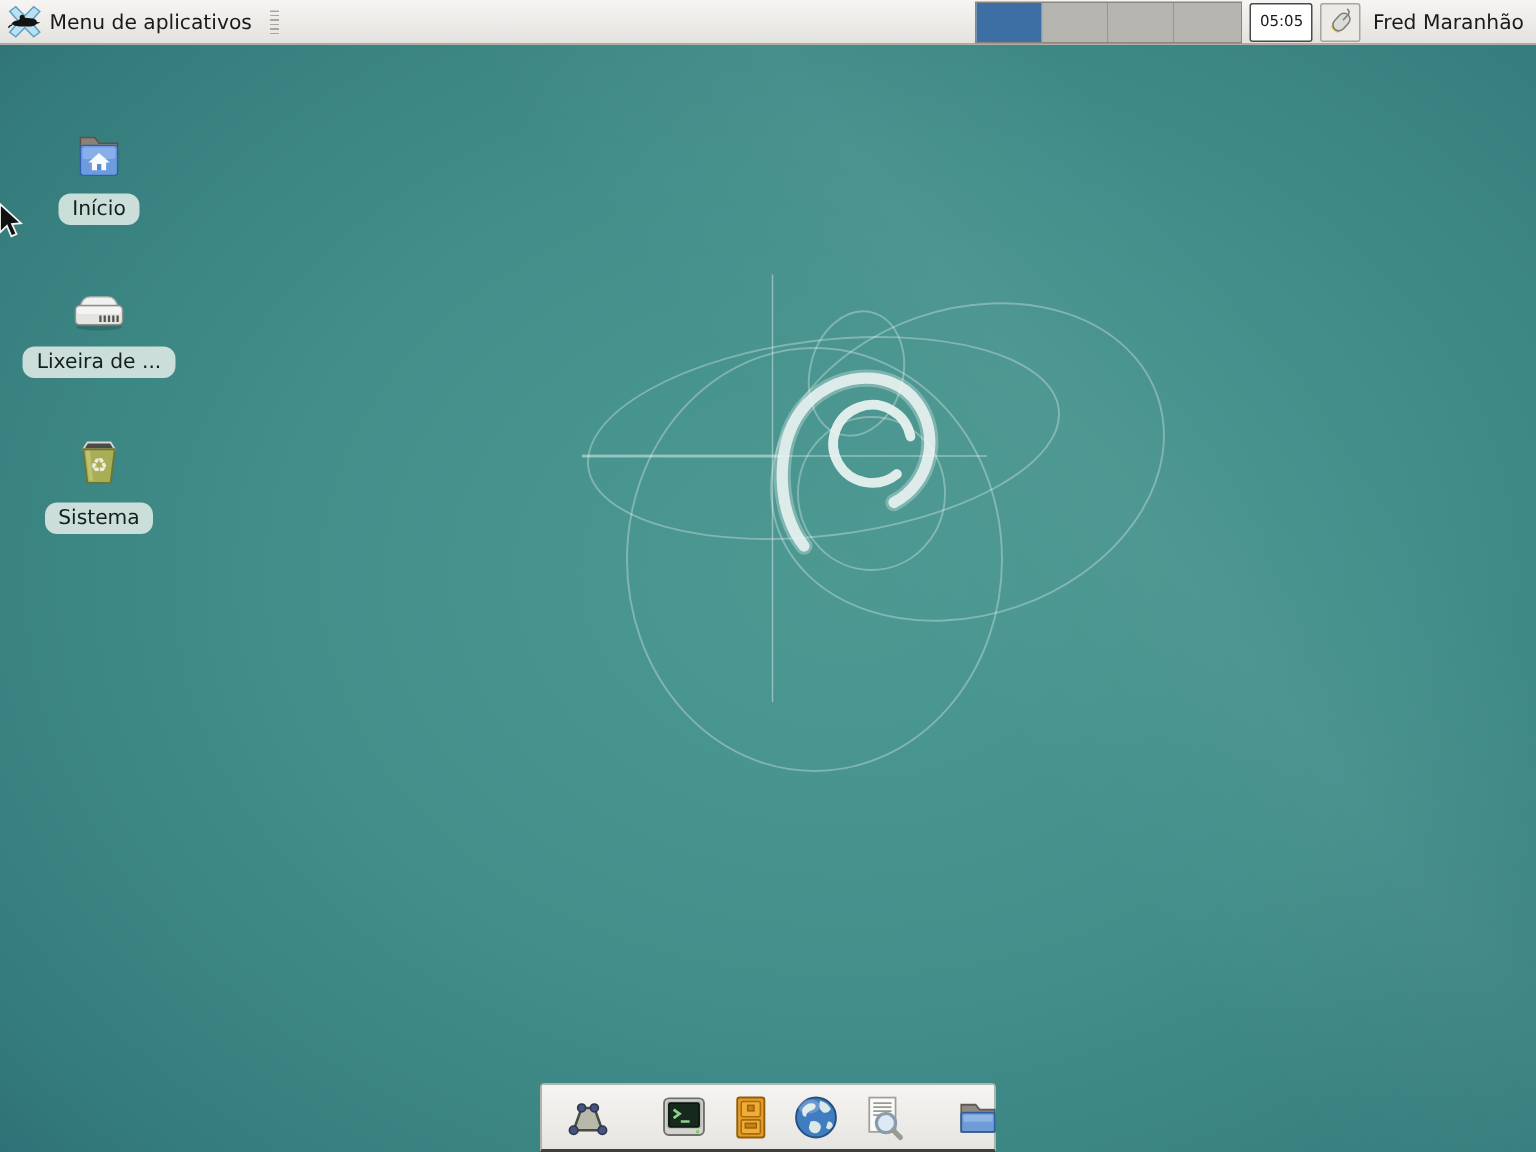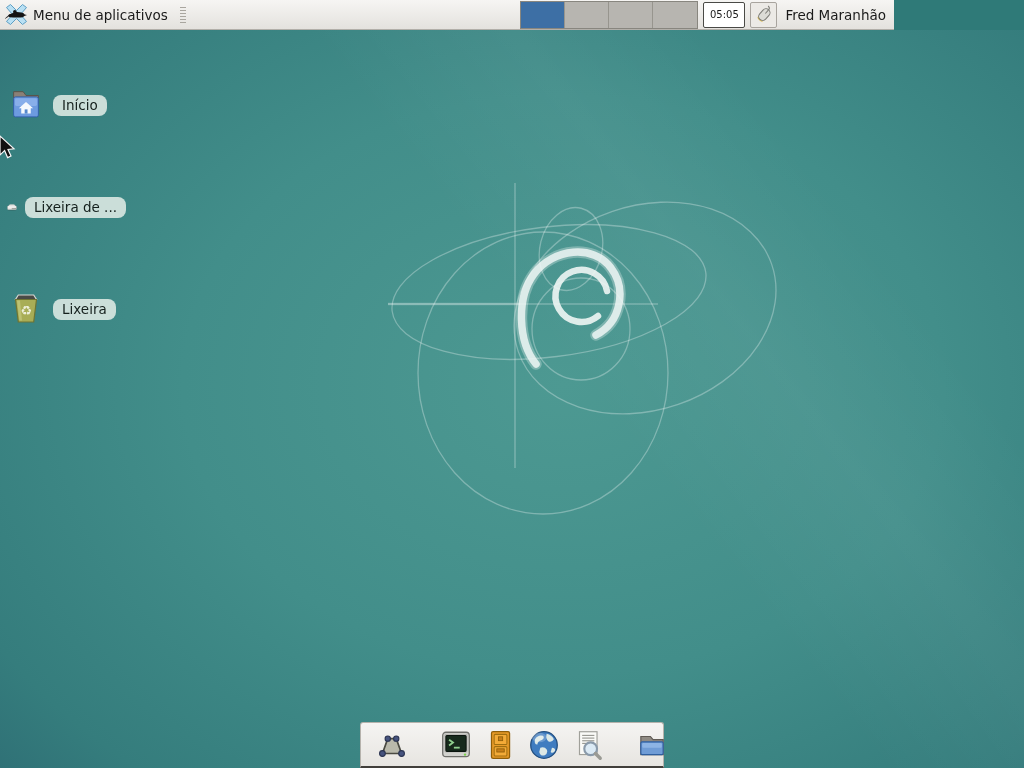--- a/index.html
+++ b/index.html
@@ -2,21 +2,21 @@
 <html><head>
 <meta charset="utf-8">
 <style>
   * { margin:0; padding:0; box-sizing:border-box; }
   html,body { width:1024px; height:768px; overflow:hidden;
     font-family:"DejaVu Sans","Liberation Sans",sans-serif; }
   body { position:relative; background:#2f7a78; }
 
   
   .panel {
-    position:absolute; top:0; left:0; width:894px; height:30px;
+    position:absolute; top:0; left:0; width:1024px; height:30px;
     background:linear-gradient(#f6f5f3,#e4e2de);
     border-bottom:1px solid #b2afa9;
     display:flex; align-items:center; z-index:30;
     font-size:13.5px; color:#1a1a1a;
   }
   .menu-btn { display:flex; align-items:center; gap:5px; height:100%;
     padding:0 6px 0 5px; cursor:default; }
   .menu-btn .xfce-logo { width:23px; height:23px; }
   .panel-handle {
     width:6px; height:16px; margin-left:6px;
@@ -45,21 +45,21 @@
     background:
       linear-gradient(52deg, rgba(255,255,255,0) 55%, rgba(255,255,255,0.045) 68%, rgba(255,255,255,0) 80%),
       radial-gradient(ellipse 1000px 760px at 55% 48%,
         #4d9992 0%, #428e8a 38%, #357d7d 66%, #2a6670 85%, #24545f 100%);
   }
   .wall-art { position:absolute; left:330px; top:120px; width:480px; height:480px; }
 
   
   .desk-icon {
     position:absolute; width:120px; left:6px;
-    display:flex; align-items:center; gap:7px;
+    display:flex; flex-direction:column; align-items:center; gap:7px;
     cursor:default;
   }
   .desk-icon .label {
     background:rgba(223,234,229,0.88); border-radius:8px;
     padding:2px 9px 3px; font-size:13.5px; color:#15201d; white-space:nowrap;
   }
   .cursor { position:absolute; left:-7px; top:104px; z-index:40; }
 
   
   .dock {
@@ -166,21 +166,21 @@
     <span class="label">Lixeira de ...</span>
   </div>
 
   <div class="desk-icon" style="top:260px;">
     <svg width="40" height="38" viewBox="0 0 40 38">
       <path d="M9.5 9.5 h21 l-2.8 -4.5 h-15.4 z" fill="#4a4a46" stroke="#d8d8d2" stroke-width="1.2"></path>
       <path d="M9.5 9.5 L12.3 32 H27.7 L30.5 9.5 Z" fill="#a8ad56" stroke="#6e7432" stroke-width="1.2"></path>
       <path d="M11 10.5 L13.4 30.5 H16 L14 10.5 Z" fill="#c2c77a" opacity="0.8"></path>
       <text x="20" y="24.5" font-size="13" text-anchor="middle" fill="#f2f4e4" opacity="0.92">♻</text>
     </svg>
-    <span class="label">Lixeira</span>
+    <span class="label">Sistema</span>
   </div>
 
   <svg class="cursor" width="26" height="28" viewBox="0 0 26 28">
     <path d="M7 2 L7 21 L11.6 16.6 L14.6 23.6 L18 22 L15 15.4 L21 14.8 Z" fill="#111111" stroke="#f5f5f5" stroke-width="1.2"></path>
   </svg>
 </div>
 
 <div class="dock">
 
   <div class="launcher">

